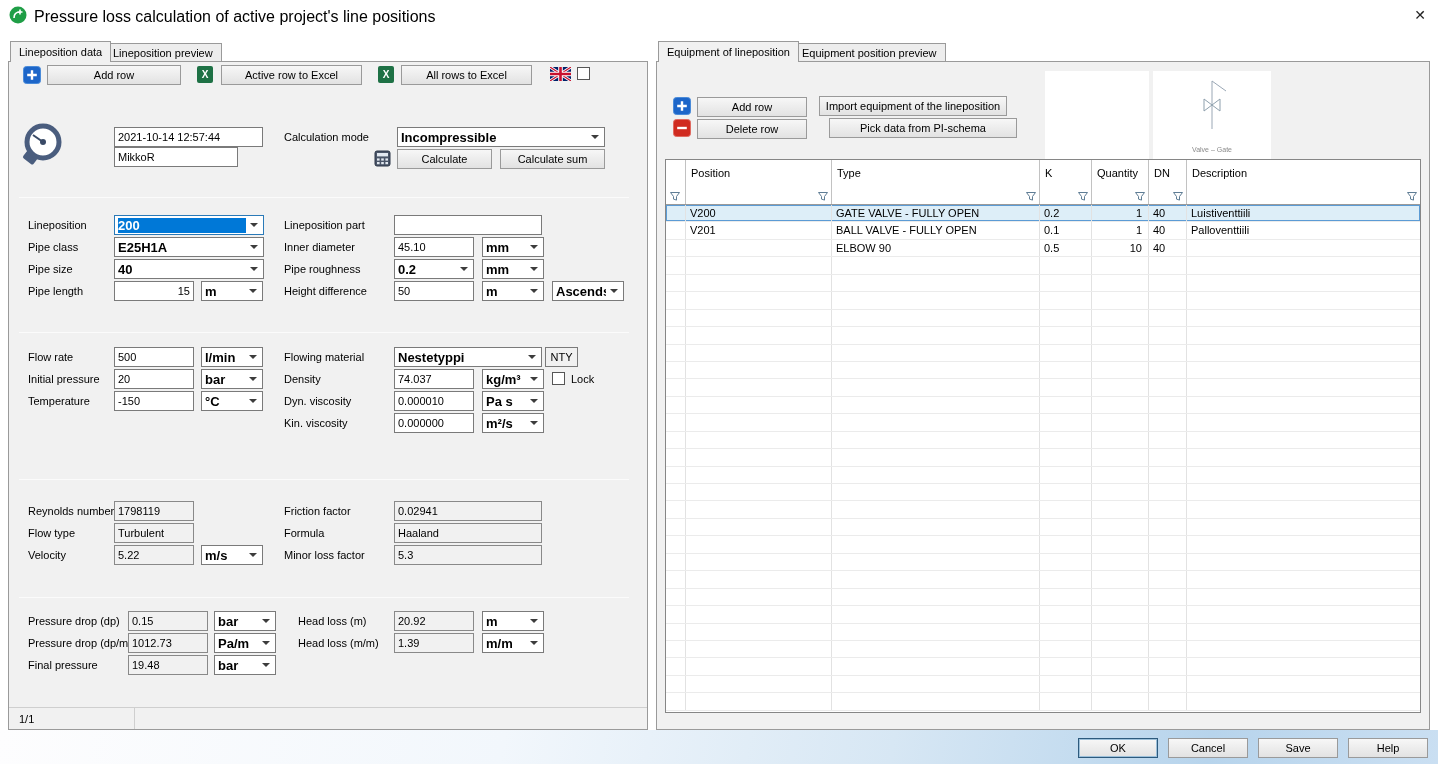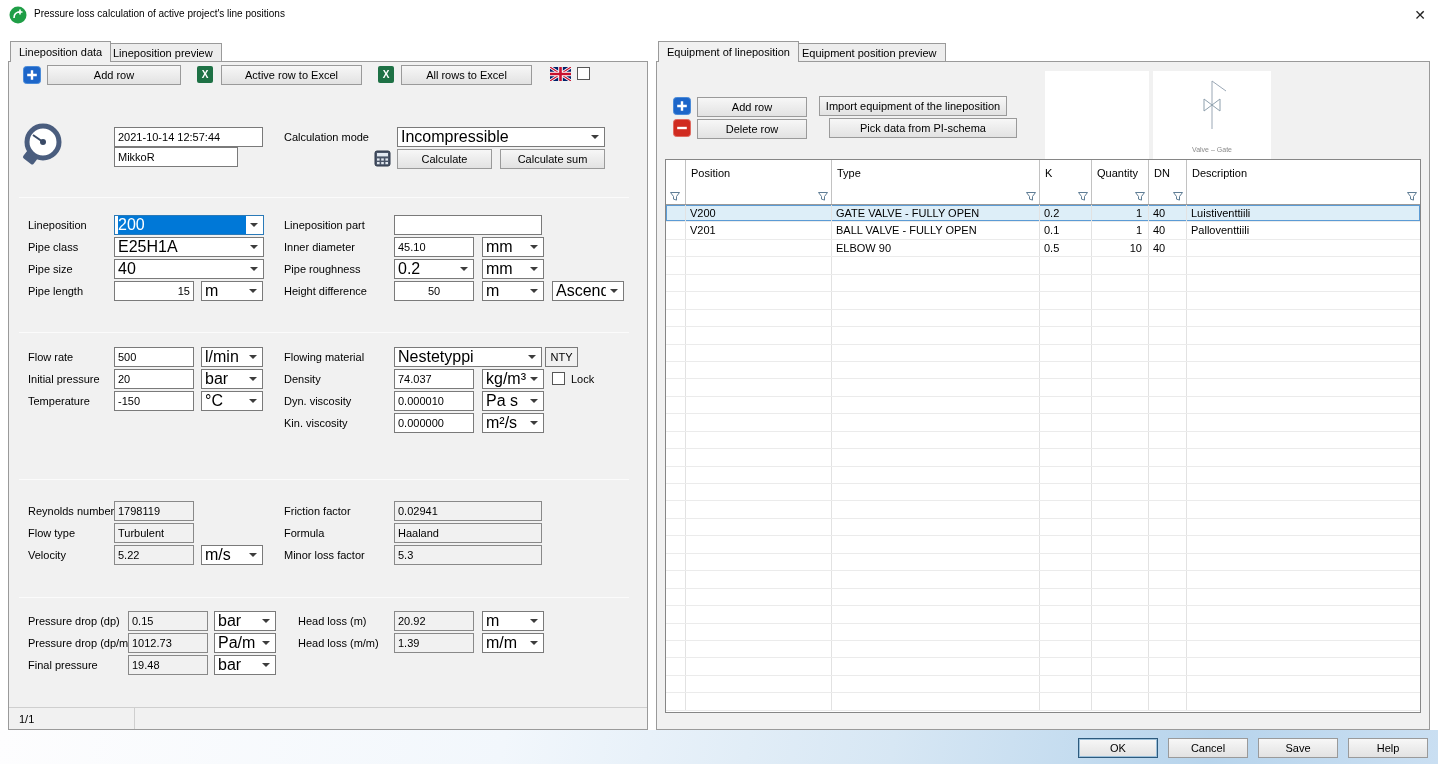--- a/index.html
+++ b/index.html
@@ -1,35 +1,35 @@
 <!DOCTYPE html>
 <html><head>
 <meta charset="utf-8">
 <style>
   * {margin:0; padding:0; box-sizing:border-box;}
   html,body {width:1438px; height:764px;}
   body {position:relative; font-family:"Liberation Sans", sans-serif; background:#ffffff; overflow:hidden;}
   .abs {position:absolute;}
   
   .titlebar {position:absolute; left:0; top:0; width:1438px; height:30px; background:#ffffff;}
-  .title-text {position:absolute; left:34px; top:8px; font-size:10px; color:#000;}
+  .title-text {position:absolute; left:34px; top:8px; font-size:16px; color:#000;}
   .close-btn {position:absolute; left:1406px; top:3px; width:28px; height:24px; text-align:center; line-height:24px; font-size:14px; color:#222; cursor:pointer;}
   
   .tab {position:absolute; top:43px; height:19px; padding:0 8px; font-size:11px; line-height:18px; background:#ededed; border:1px solid #9a9a9a; border-bottom:none; color:#000; z-index:1; cursor:pointer; white-space:nowrap;}
   .tab.active {top:41px; height:21px; line-height:21px; z-index:3; background:#f1f1f1;}
   .panel {position:absolute; top:61px; height:669px; background:#f1f1f1; border:1px solid #9a9a9a; z-index:2;}
   #left-panel {left:8px; width:640px;}
   #right-panel {left:656px; width:774px;}
   
   .lbl {position:absolute; font-size:11px; line-height:20px; color:#000; white-space:nowrap;}
   .txt {position:absolute; height:20px; border:1px solid #7a7a7a; background:#fff; font:11px "Liberation Sans",sans-serif; padding:0 3px; color:#000;}
   .txt.ro {background:#f1f1f1; border-color:#898989;}
   .btn {position:absolute; background:linear-gradient(#f7f7f7,#e2e2e2); border:1px solid #9a9a9a; font-size:11px; color:#000; display:flex; align-items:center; justify-content:center; cursor:pointer; white-space:nowrap;}
   .combo {position:absolute; height:20px; border:1px solid #7a7a7a; background:#fff; display:flex; align-items:center; padding-left:3px; cursor:pointer;}
-  .combo .ctext {font-size:16px; flex:1; white-space:nowrap; overflow:hidden;}
+  .combo .ctext {font-size:13px; flex:1; white-space:nowrap; overflow:hidden;font-weight:bold;}
   .combo .carr {width:0; height:0; border-left:4px solid transparent; border-right:4px solid transparent; border-top:4px solid #3c3c3c; margin:0 5px 0 4px; flex:none;}
   .combo.sel {border-color:#2a7ab8;}
   .combo.sel .ctext {background:#0078d7; color:#fff;}
   .sep {position:absolute; height:1px; background:#dcdcdc; border-bottom:1px solid #fbfbfb;}
   .checkbox {position:absolute; width:13px; height:13px; background:#fff; border:1px solid #565656;}
   .excel-icon {position:absolute; width:16px; height:17px; background:#1e7145; color:#fff; font:bold 10px/17px "Liberation Sans",sans-serif; text-align:center; border-radius:2px;}
   .nty {position:absolute; height:20px; border:1px solid #7a7a7a; background:#f1f1f1; font-size:11px; line-height:18px; text-align:center;}
   .imgbox {position:absolute; background:#ffffff;}
   .symbol-caption {position:absolute; left:0; right:0; bottom:6px; text-align:center; font-size:7px; color:#8a8a8a;}
   
@@ -153,21 +153,21 @@
     <span class="carr"></span>
   </div>
 
   <div class="lbl" style="left:19px;top:219px">Pipe length</div>
   <input class="txt" style="left: 105px; top: 219px; width: 80px; text-align: right;" value="15">
   <div class="combo" style="left:192px;top:219px;width:62px">
     <span class="ctext">m</span>
     <span class="carr"></span>
   </div>
   <div class="lbl" style="left:275px;top:219px">Height difference</div>
-  <input class="txt" style="left: 385px; top: 219px; width: 80px; text-align: center;" value="50">
+  <input class="txt" style="left: 385px; top: 219px; width: 80px;" value="50">
   <div class="combo" style="left:473px;top:219px;width:62px">
     <span class="ctext">m</span>
     <span class="carr"></span>
   </div>
   <div class="combo" style="left:543px;top:219px;width:72px">
     <span class="ctext">Ascends</span>
     <span class="carr"></span>
   </div>
 
   <div class="sep" style="left:10px;top:270px;width:610px"></div>

